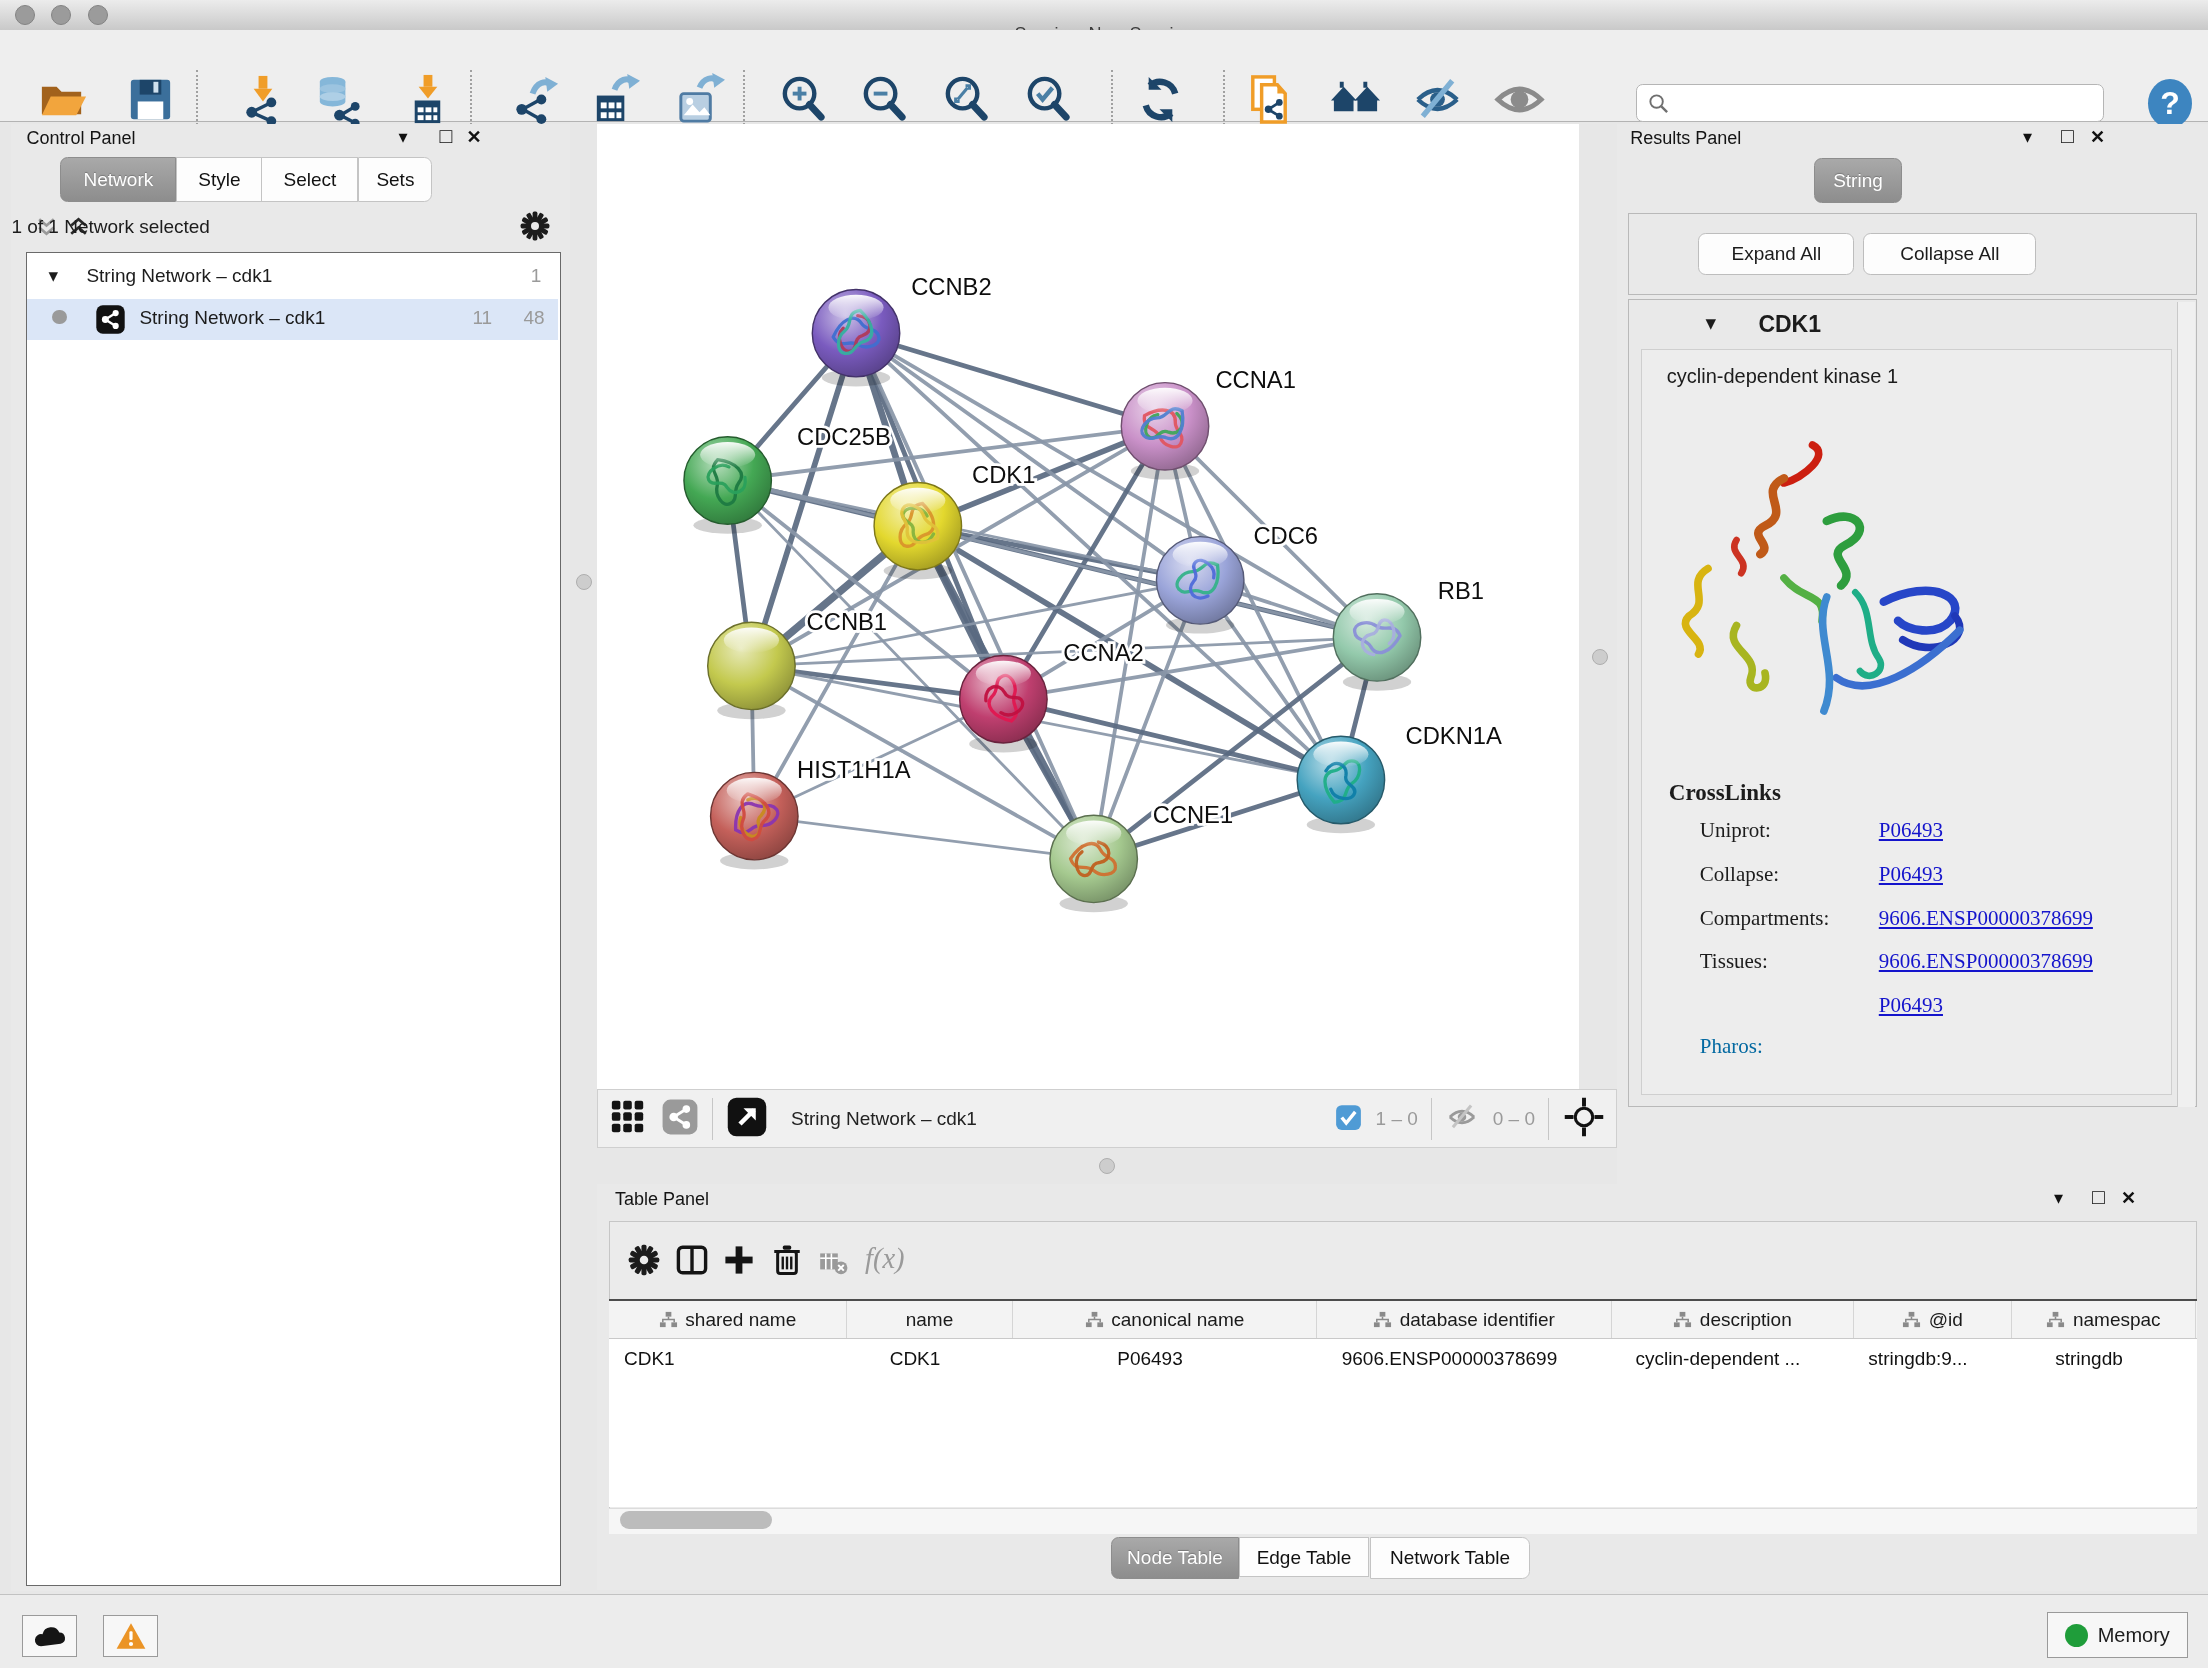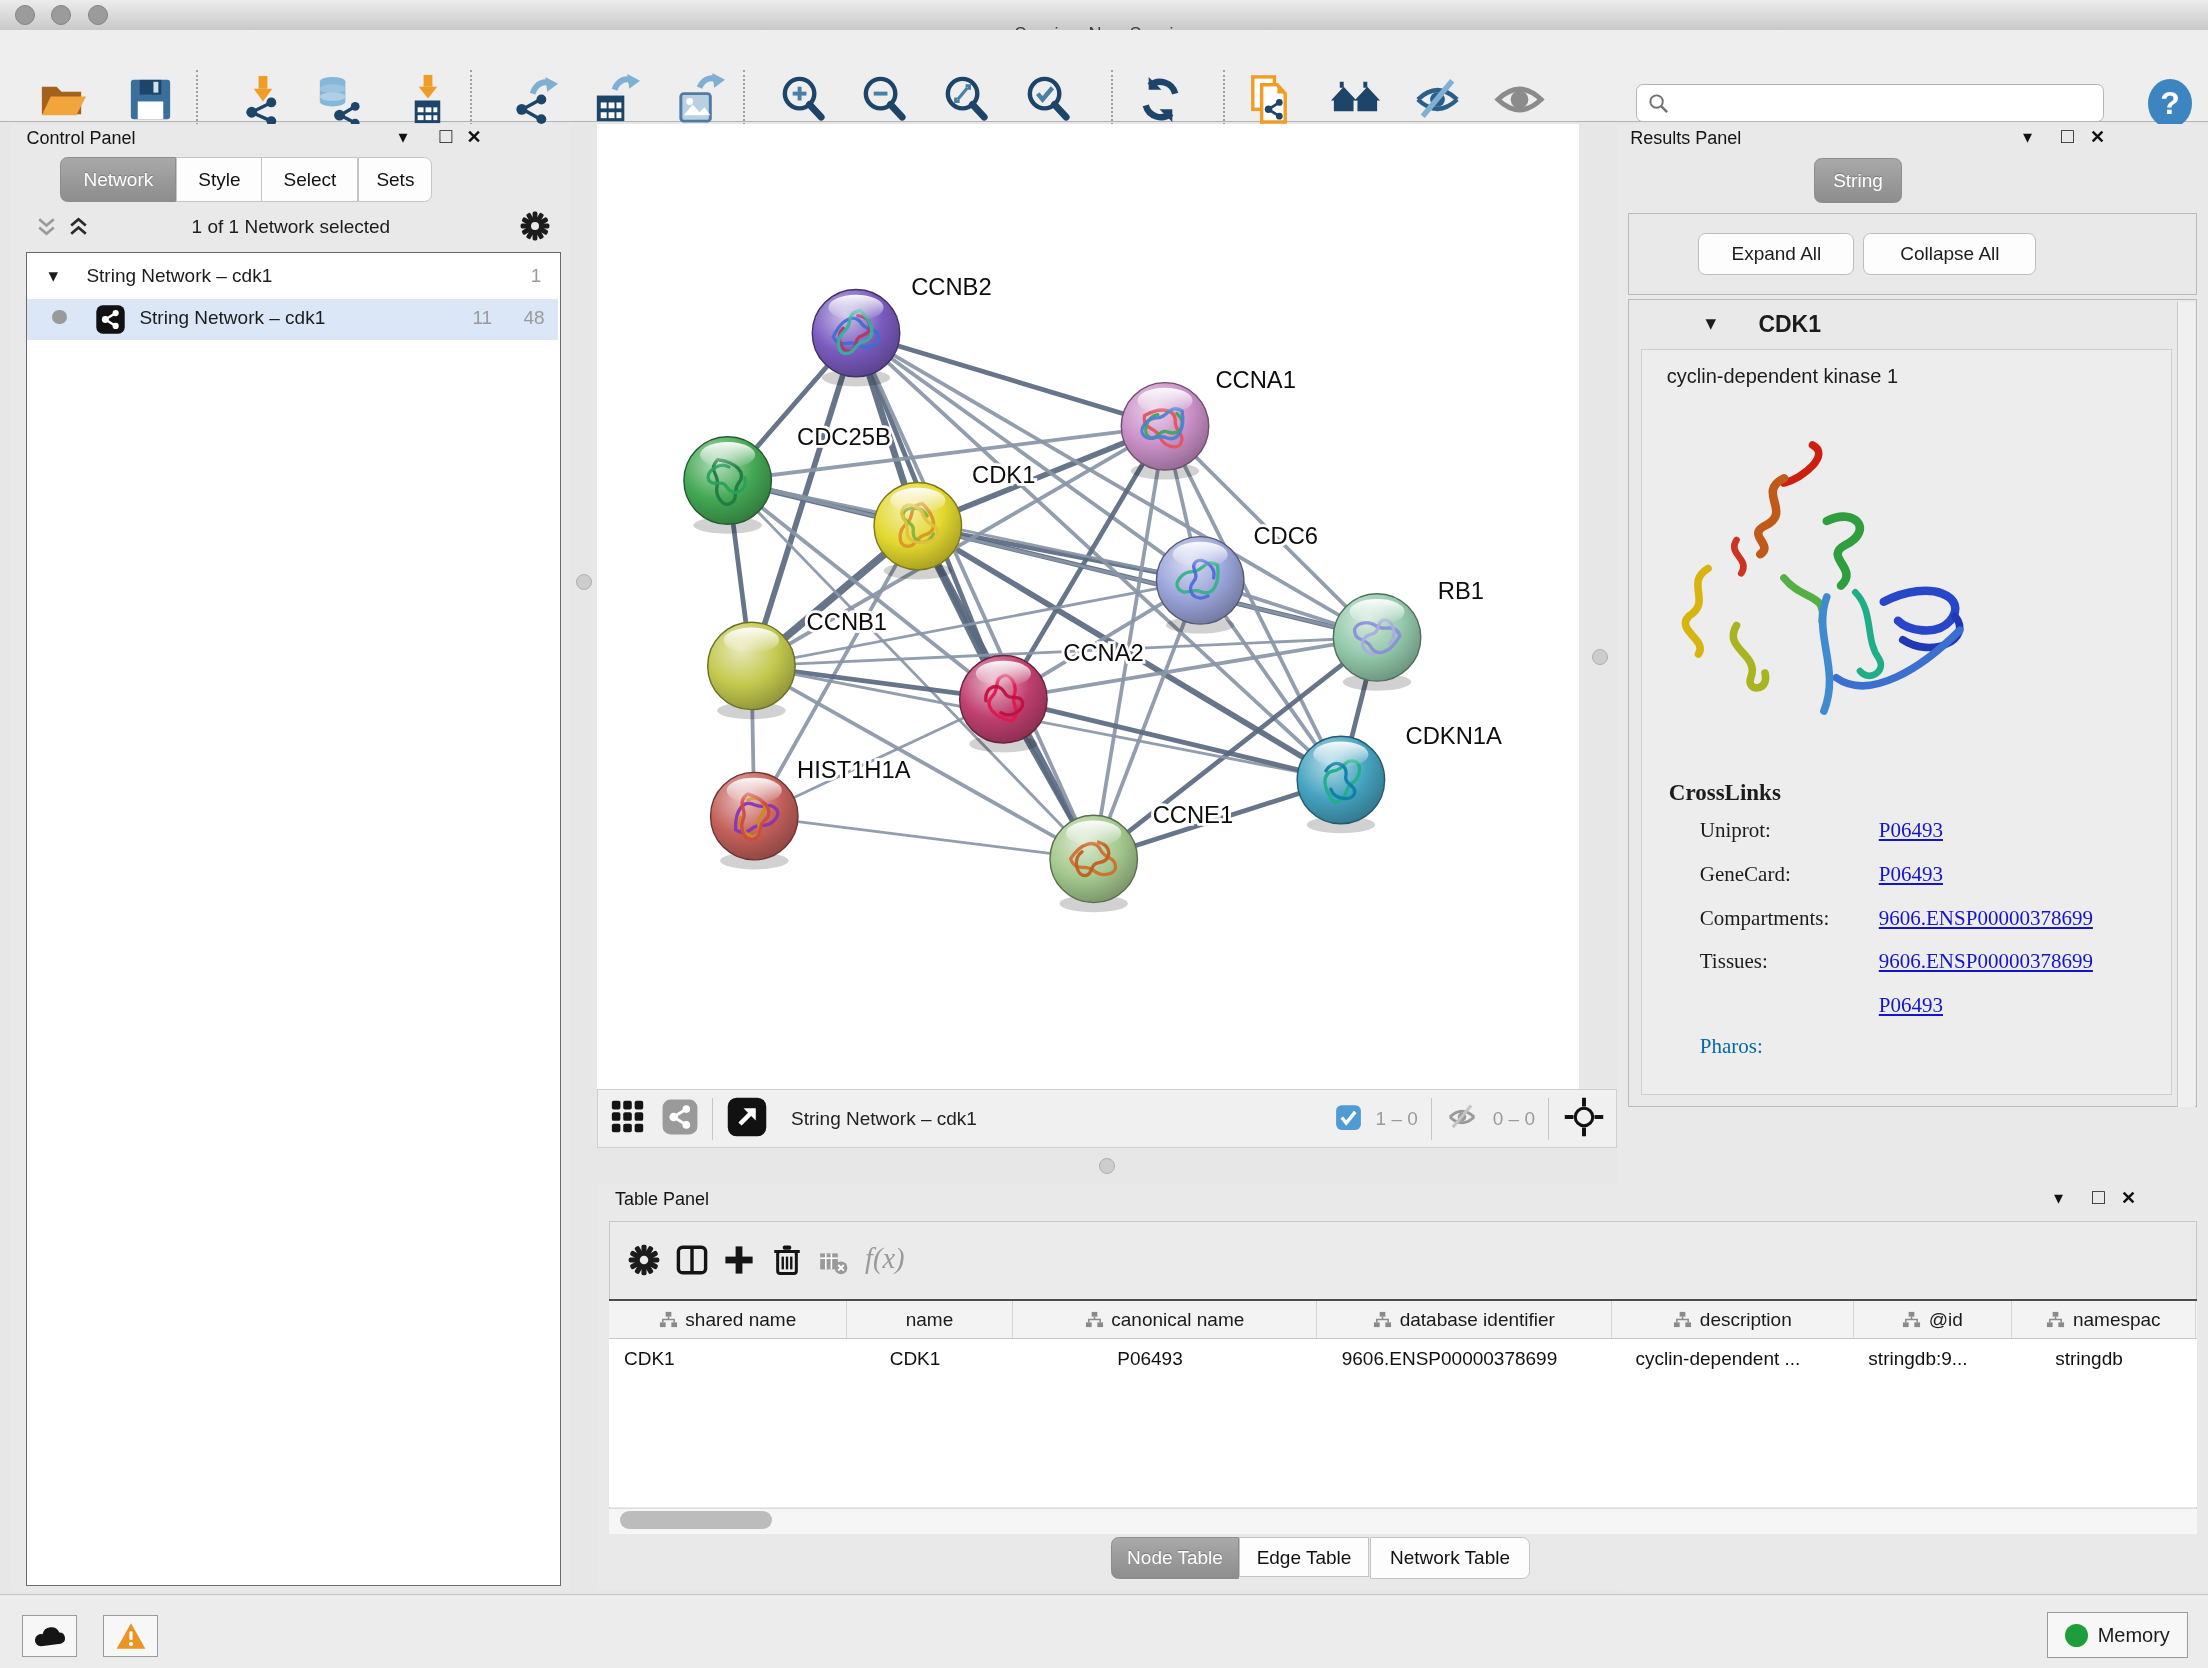--- a/index.html
+++ b/index.html
@@ -287,21 +287,21 @@
   <div class="abs" style="left:23px;top:90px">
     <svg width="25" height="25" viewBox="0 0 24 24">
         <path d="M5 5l7 6 7-6M5 13l7 6 7-6" fill="none" stroke="#9a9a9a" stroke-width="2.6"></path>
       </svg>
   </div>
   <div class="abs" style="left:55px;top:90px">
     <svg width="25" height="25" viewBox="0 0 24 24">
         <path d="M5 11l7-6 7 6M5 19l7-6 7 6" fill="none" stroke="#2a2a2a" stroke-width="2.6"></path>
       </svg>
   </div>
-  <div class="abs" style="left:0;top:92px;width:100%;text-align:center;font-size:19px;">1 of 1 Network selected</div>
+  <div class="abs" style="left:0;top:92px;width:100%;font-size:19px;">1 of 1 Network selected</div>
   <div class="abs" style="left:508px;top:86px">
     <svg width="32" height="32" viewBox="0 0 40 40">
         <g fill="#1c1c1c">
           <rect x="17" y="2" width="6" height="36" rx="2"></rect>
           <rect x="17" y="2" width="6" height="36" rx="2" transform="rotate(30 20 20)"></rect>
           <rect x="17" y="2" width="6" height="36" rx="2" transform="rotate(60 20 20)"></rect>
           <rect x="17" y="2" width="6" height="36" rx="2" transform="rotate(90 20 20)"></rect>
           <rect x="17" y="2" width="6" height="36" rx="2" transform="rotate(120 20 20)"></rect>
           <rect x="17" y="2" width="6" height="36" rx="2" transform="rotate(150 20 20)"></rect>
           <circle cx="20" cy="20" r="11"></circle>
@@ -642,21 +642,21 @@
         </g>
       </svg>
 
       <div class="abs cl-serif" style="left:27px;top:430px;font-size:23px;font-weight:bold;">CrossLinks</div>
       <div class="abs" id="crosslinks" style="left:58px;top:468px;width:476px;height:247px;">
           <div class="cl-row cl-serif" style="top: 0px;">
             <span style="position: absolute; left: 0px; color: rgb(28, 28, 28);">Uniprot:</span>
             <a href="#" style="position: absolute; left: 179px;">P06493</a>
           </div>
           <div class="cl-row cl-serif" style="top: 44px;">
-            <span style="position: absolute; left: 0px; color: rgb(28, 28, 28);">GeneCard:</span>
+            <span style="position: absolute; left: 0px; color: rgb(28, 28, 28);">Collapse:</span>
             <a href="#" style="position: absolute; left: 179px;">P06493</a>
           </div>
           <div class="cl-row cl-serif" style="top: 88px;">
             <span style="position: absolute; left: 0px; color: rgb(28, 28, 28);">Compartments:</span>
             <a href="#" style="position: absolute; left: 179px;">9606.ENSP00000378699</a>
           </div>
           <div class="cl-row cl-serif" style="top: 131px;">
             <span style="position: absolute; left: 0px; color: rgb(28, 28, 28);">Tissues:</span>
             <a href="#" style="position: absolute; left: 179px;">9606.ENSP00000378699</a>
           </div>

